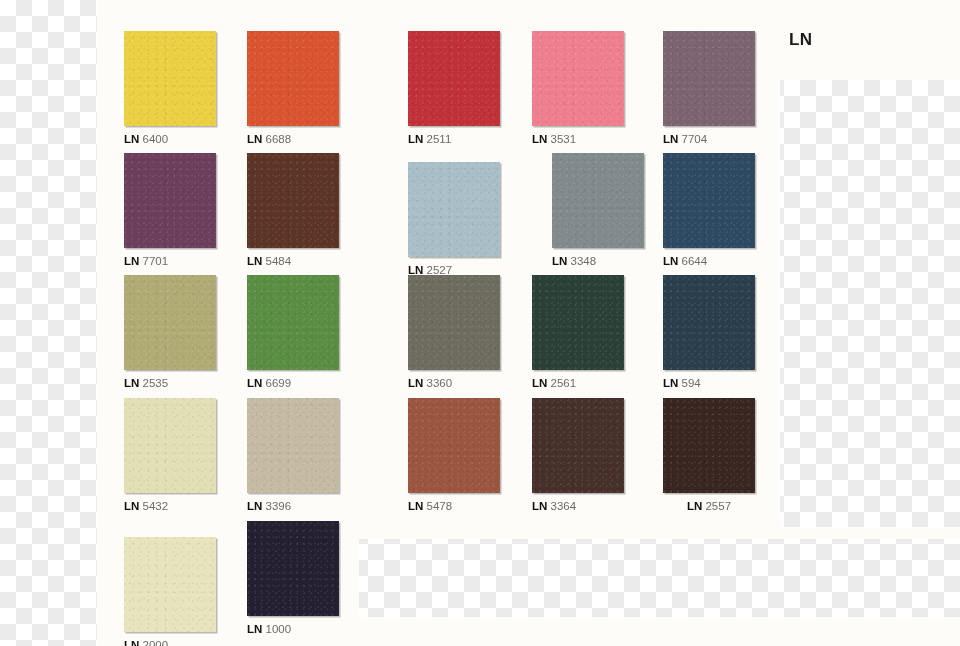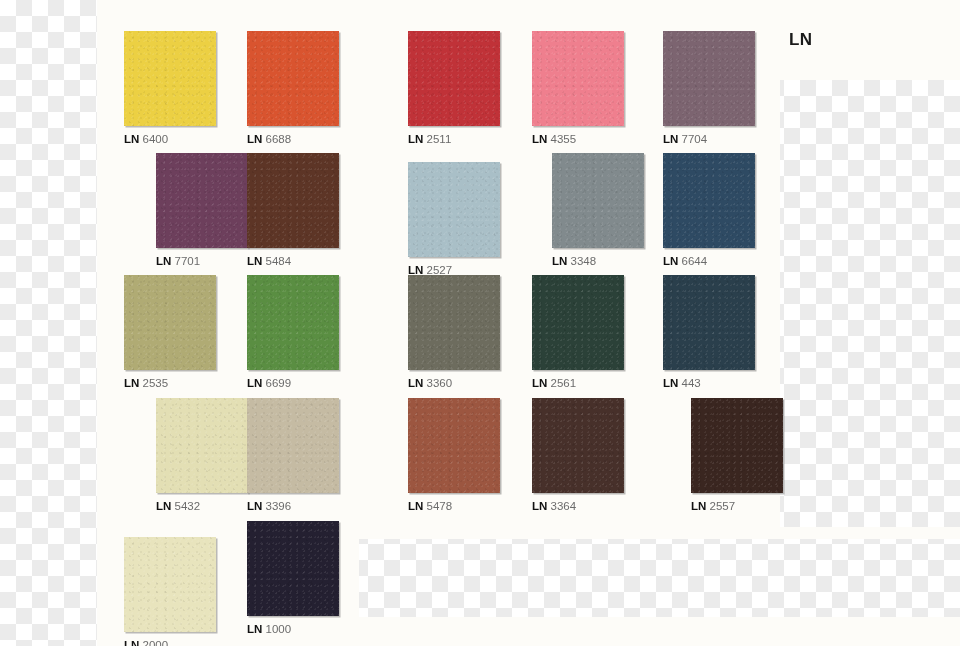--- a/index.html
+++ b/index.html
@@ -135,27 +135,27 @@
       <div class="swatch-cell" style="left: 247px; top: 31px;">
         <div class="swatch-chip" style="width: 92px; height: 95px; background: rgb(217, 84, 47);"></div>
         <div class="swatch-label"><span class="pfx">LN</span> <span>6688</span></div>
       </div>
       <div class="swatch-cell" style="left: 408px; top: 31px;">
         <div class="swatch-chip" style="width: 92px; height: 95px; background: rgb(192, 50, 56);"></div>
         <div class="swatch-label"><span class="pfx">LN</span> <span>2511</span></div>
       </div>
       <div class="swatch-cell" style="left: 532px; top: 31px;">
         <div class="swatch-chip" style="width: 92px; height: 95px; background: rgb(239, 127, 142);"></div>
-        <div class="swatch-label"><span class="pfx">LN</span> <span>4355</span></div>
+        <div class="swatch-label"><span class="pfx">LN</span> <span>3531</span></div>
       </div>
       <div class="swatch-cell" style="left: 663px; top: 31px;">
         <div class="swatch-chip" style="width: 92px; height: 95px; background: rgb(124, 100, 112);"></div>
         <div class="swatch-label"><span class="pfx">LN</span> <span>7704</span></div>
       </div>
-      <div class="swatch-cell" style="left: 124px; top: 153px; margin-left: 32px;">
+      <div class="swatch-cell" style="left: 124px; top: 153px;">
         <div class="swatch-chip" style="width: 92px; height: 95px; background: rgb(109, 63, 92);"></div>
         <div class="swatch-label"><span class="pfx">LN</span> <span>7701</span></div>
       </div>
       <div class="swatch-cell" style="left: 247px; top: 153px;">
         <div class="swatch-chip" style="width: 92px; height: 95px; background: rgb(93, 53, 38);"></div>
         <div class="swatch-label"><span class="pfx">LN</span> <span>5484</span></div>
       </div>
       <div class="swatch-cell" style="left: 408px; top: 162px;">
         <div class="swatch-chip" style="width: 92px; height: 95px; background: rgb(169, 191, 199);"></div>
         <div class="swatch-label"><span class="pfx">LN</span> <span>2527</span></div>
@@ -179,39 +179,39 @@
       <div class="swatch-cell" style="left: 408px; top: 275px;">
         <div class="swatch-chip" style="width: 92px; height: 95px; background: rgb(109, 108, 94);"></div>
         <div class="swatch-label"><span class="pfx">LN</span> <span>3360</span></div>
       </div>
       <div class="swatch-cell" style="left: 532px; top: 275px;">
         <div class="swatch-chip" style="width: 92px; height: 95px; background: rgb(43, 65, 56);"></div>
         <div class="swatch-label"><span class="pfx">LN</span> <span>2561</span></div>
       </div>
       <div class="swatch-cell" style="left: 663px; top: 275px;">
         <div class="swatch-chip" style="width: 92px; height: 95px; background: rgb(42, 63, 76);"></div>
-        <div class="swatch-label"><span class="pfx">LN</span> <span>443</span></div>
-      </div>
-      <div class="swatch-cell" style="left: 124px; top: 398px; margin-left: 32px;">
+        <div class="swatch-label"><span class="pfx">LN</span> <span>594</span></div>
+      </div>
+      <div class="swatch-cell" style="left: 124px; top: 398px;">
         <div class="swatch-chip" style="width: 92px; height: 95px; background: rgb(227, 223, 180);"></div>
         <div class="swatch-label"><span class="pfx">LN</span> <span>5432</span></div>
       </div>
       <div class="swatch-cell" style="left: 247px; top: 398px;">
         <div class="swatch-chip" style="width: 92px; height: 95px; background: rgb(197, 187, 163);"></div>
         <div class="swatch-label"><span class="pfx">LN</span> <span>3396</span></div>
       </div>
       <div class="swatch-cell" style="left: 408px; top: 398px;">
         <div class="swatch-chip" style="width: 92px; height: 95px; background: rgb(156, 86, 64);"></div>
         <div class="swatch-label"><span class="pfx">LN</span> <span>5478</span></div>
       </div>
       <div class="swatch-cell" style="left: 532px; top: 398px;">
         <div class="swatch-chip" style="width: 92px; height: 95px; background: rgb(71, 48, 42);"></div>
         <div class="swatch-label"><span class="pfx">LN</span> <span>3364</span></div>
       </div>
-      <div class="swatch-cell" style="left: 691px; top: 398px;">
+      <div class="swatch-cell" style="left: 663px; top: 398px; text-align: center;">
         <div class="swatch-chip" style="width: 92px; height: 95px; background: rgb(58, 38, 32);"></div>
         <div class="swatch-label"><span class="pfx">LN</span> <span>2557</span></div>
       </div>
       <div class="swatch-cell" style="left: 124px; top: 521px; margin-top: 16px;">
         <div class="swatch-chip" style="width: 92px; height: 95px; background: rgb(232, 228, 189);"></div>
         <div class="swatch-label"><span class="pfx">LN</span> <span>2000</span></div>
       </div>
       <div class="swatch-cell" style="left: 247px; top: 521px;">
         <div class="swatch-chip" style="width: 92px; height: 95px; background: rgb(36, 32, 49);"></div>
         <div class="swatch-label"><span class="pfx">LN</span> <span>1000</span></div>

